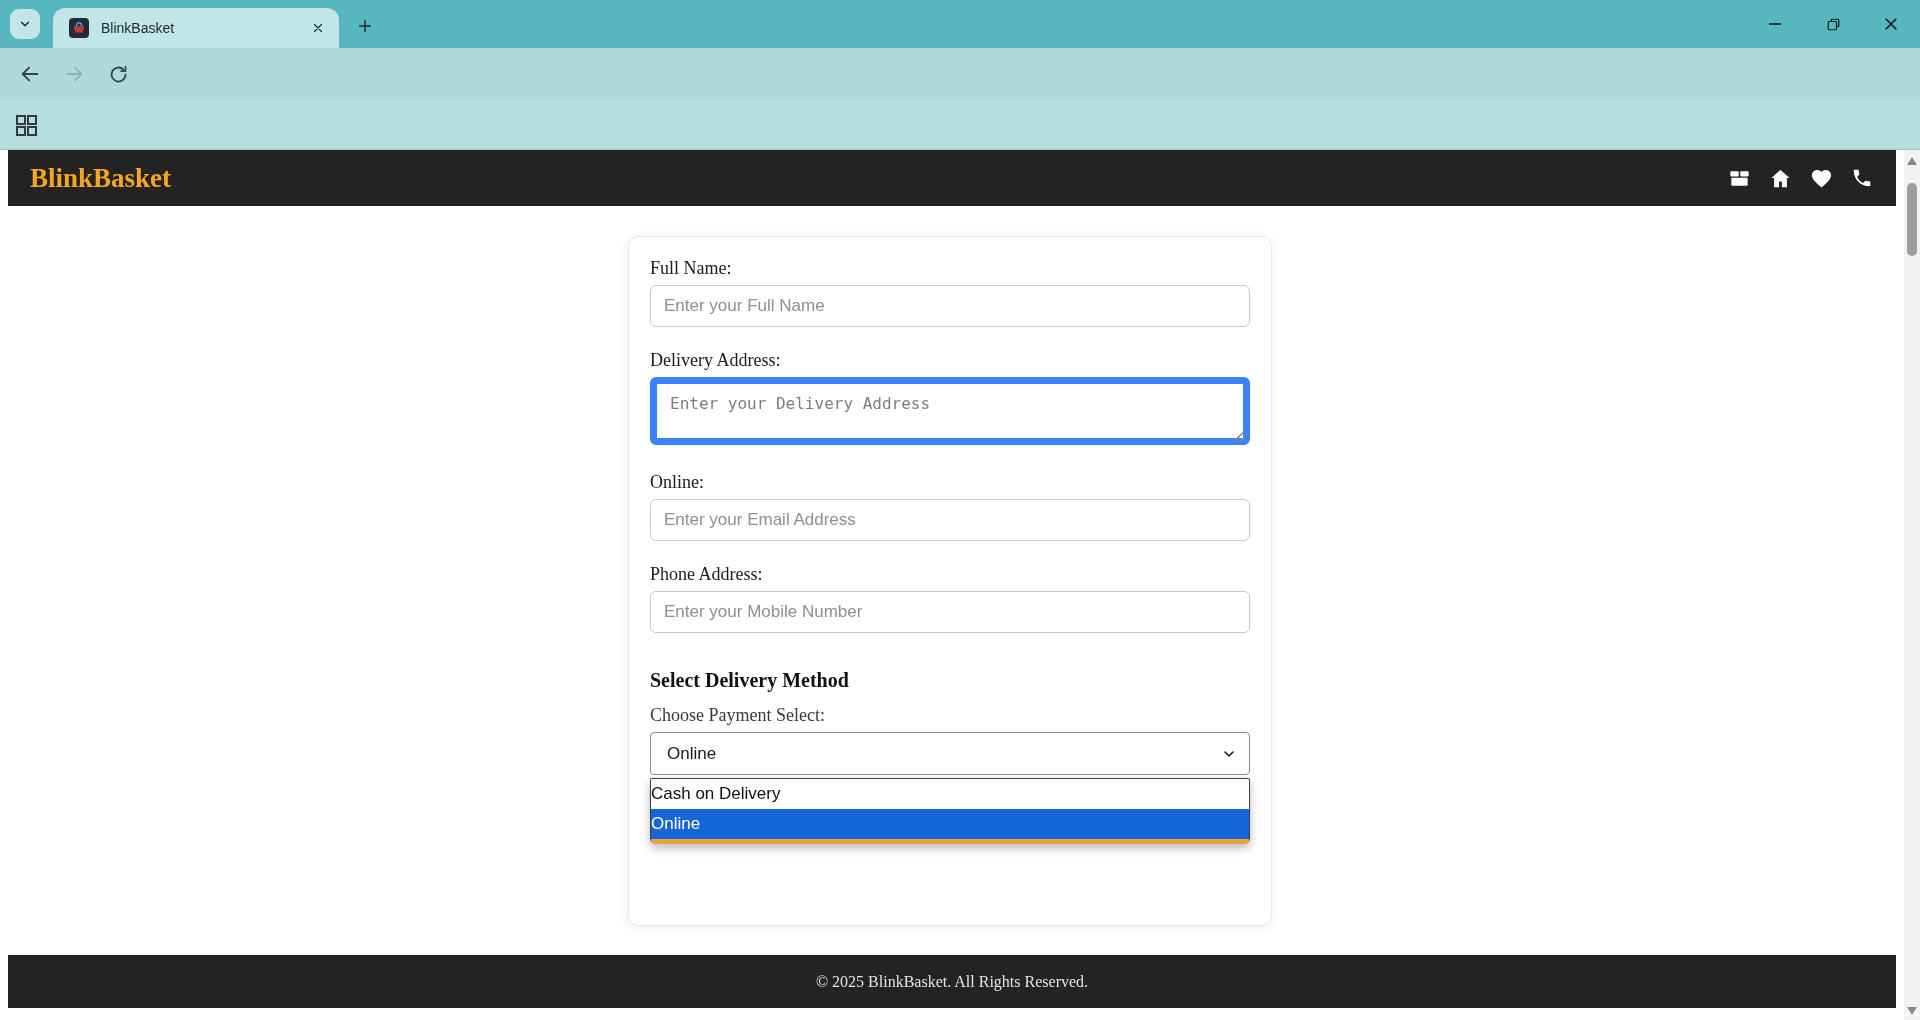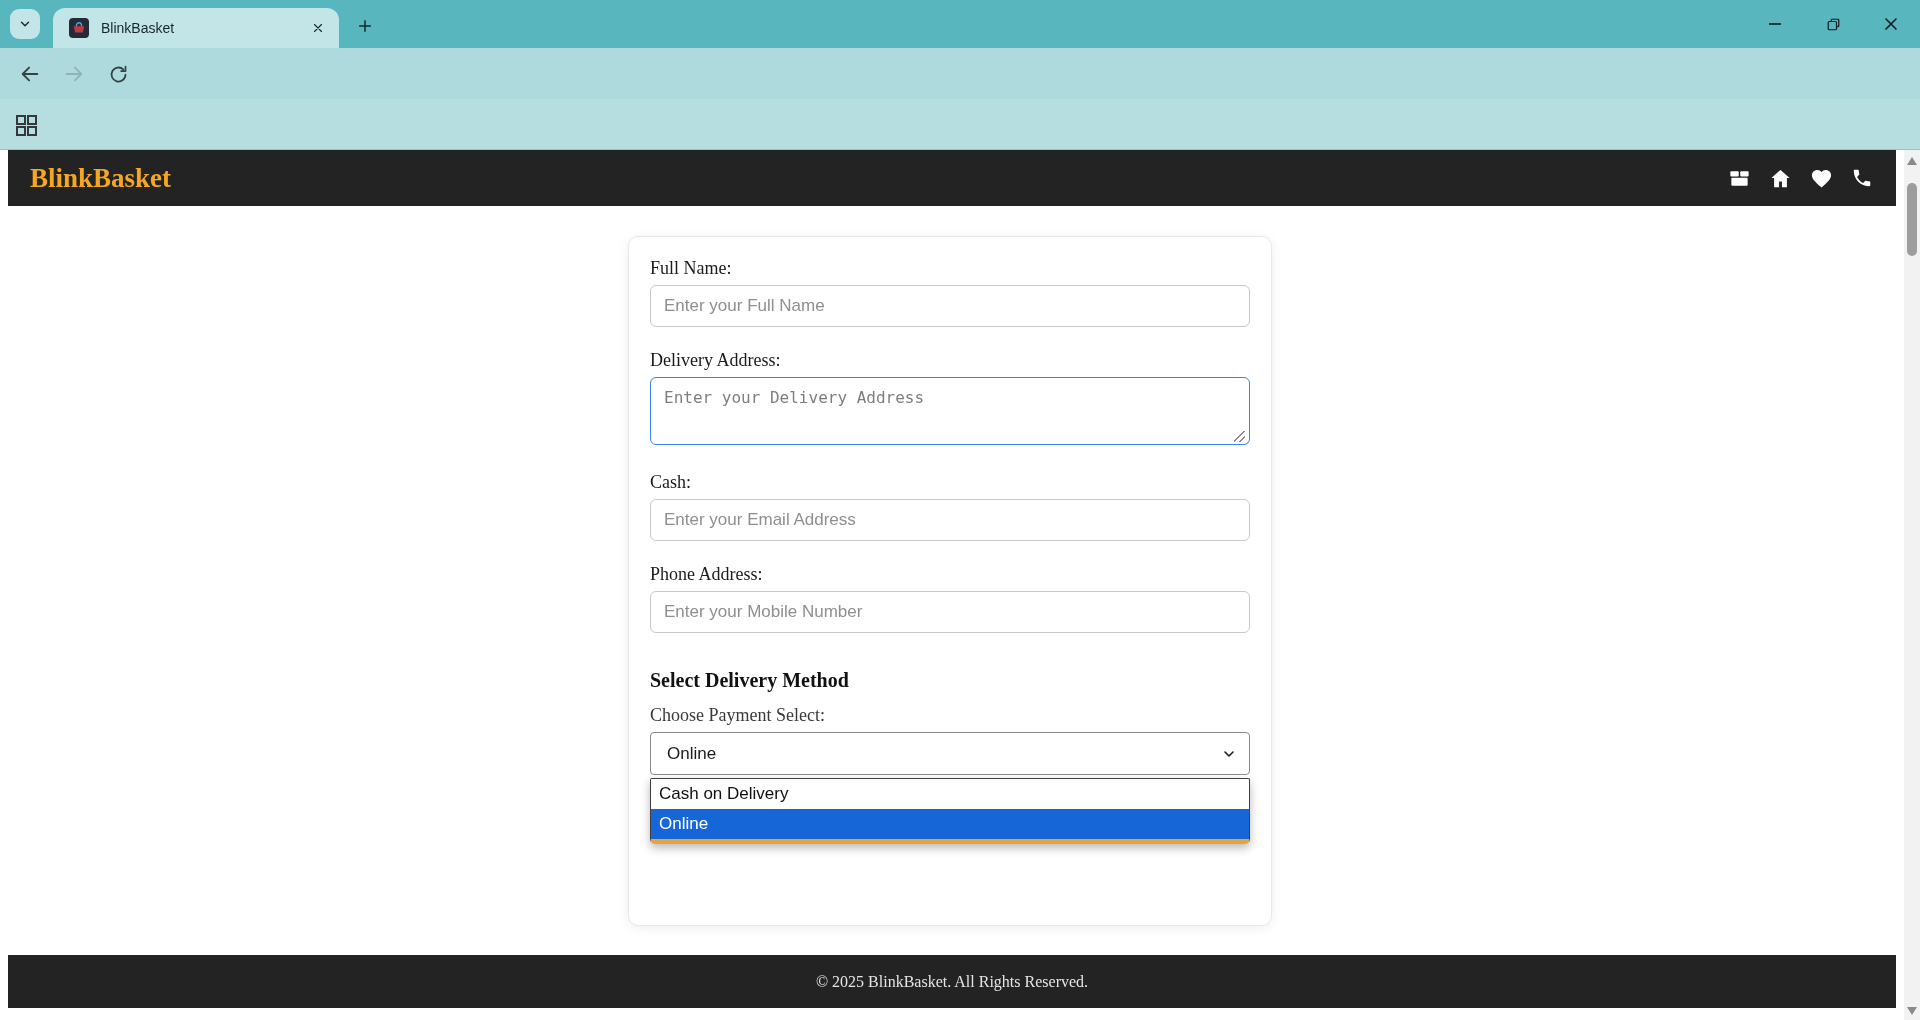--- a/index.html
+++ b/index.html
@@ -54,37 +54,37 @@
   .card h1{margin:34px 0 0;text-align:center;font-family:"Liberation Serif",serif;font-size:25px;
            line-height:30px;color:#1b1b1b;}
   .fgroup{margin-top:24px;}
   .fgroup.first{margin-top:22px;}
   .flabel{display:block;font-family:"Liberation Serif",serif;font-size:18px;line-height:18px;
           color:#1b1b1b;margin-bottom:8px;}
   .tinput{width:100%;height:42px;box-sizing:border-box;border:1px solid #c9c9c9;border-radius:6px;
           padding:0 13px;font-family:"Liberation Sans",sans-serif;font-size:17px;color:#222;background:#fff;}
   .tinput::placeholder{color:#8f8f8f;opacity:1;}
   .ta-wrap{position:relative;}
-  .tarea{width:100%;height:68px;box-sizing:border-box;border:1px solid #3b82f6;border-radius:6px;
+  .tarea{width:100%;height:68px;box-sizing:border-box;border:7px solid #3b82f6;border-radius:6px;
          padding:10px 13px;font-family:"DejaVu Sans Mono",monospace;font-size:16px;color:#222;
          resize:none;background:#fff;}
   .tarea::placeholder{color:#7e7e7e;opacity:1;}
   .grip{position:absolute;right:5px;bottom:7px;width:11px;height:11px;
         background:linear-gradient(135deg,transparent 0 45%,#8a8a8a 45% 54%,transparent 54% 72%,#8a8a8a 72% 81%,transparent 81%);}
   .pay-h2{margin:36px 0 0;font-family:"Liberation Serif",serif;font-weight:bold;font-size:20px;
           line-height:22px;color:#111;}
   .choose-label{display:block;margin-top:16px;font-family:"Liberation Serif",serif;font-size:18px;
                 line-height:16px;color:#3a3a3a;}
   .selectbox{margin-top:9px;position:relative;height:43px;box-sizing:border-box;border:1px solid #8a8a8a;
              border-radius:4px;background:#fff;display:flex;align-items:center;cursor:pointer;}
   .selectbox .selval{margin-left:16px;font-size:17px;color:#1b1b1b;}
   .sel-chev{position:absolute;right:12px;top:13px;}
   .dropdown{margin-top:3px;border:1px solid #3f3f3f;border-bottom:5px solid #e8a33c;
             border-radius:2px 2px 5px 5px;background:#fff;box-shadow:0 4px 10px rgba(0,0,0,.28);overflow:hidden;}
-  .opt{height:30px;line-height:30px;padding-left:8px;font-size:17px;color:#101010;cursor:pointer;}
+  .opt{height:30px;line-height:30px;padding-left:0;font-size:17px;color:#101010;cursor:pointer;}
   .opt.selected{background:#1766d8;color:#ffffff;}
 
   .site-footer{position:absolute;left:8px;top:805px;width:1888px;height:53px;background:#232323;
                display:flex;align-items:center;justify-content:center;}
   .site-footer span{font-family:"Liberation Serif",serif;font-size:16px;color:#e5e5e5;}
 
   
   .scrollbar{position:absolute;right:0;top:150px;width:16px;height:870px;background:#f2f2f2;}
   .sb-up{position:absolute;left:3px;top:7px;width:0;height:0;
          border-left:5px solid transparent;border-right:5px solid transparent;border-bottom:8px solid #8a8a8a;cursor:pointer;}
@@ -279,21 +279,21 @@
 
       <div class="fgroup">
         <label class="flabel">Delivery Address:</label>
         <span class="ta-wrap" style="display:block;position:relative;">
           <textarea class="tarea" placeholder="Enter your Delivery Address" style=""></textarea>
           <span class="grip"></span>
         </span>
       </div>
 
       <div class="fgroup">
-        <label class="flabel">Cash:</label>
+        <label class="flabel">Online:</label>
         <input class="tinput" type="text" placeholder="Enter your Email Address" style="">
       </div>
 
       <div class="fgroup">
         <label class="flabel">Phone Address:</label>
         <input class="tinput" type="text" placeholder="Enter your Mobile Number" style="">
       </div>
 
       <h2 class="pay-h2">Select Delivery Method</h2>
       <label class="choose-label">Choose Payment Select:</label>

